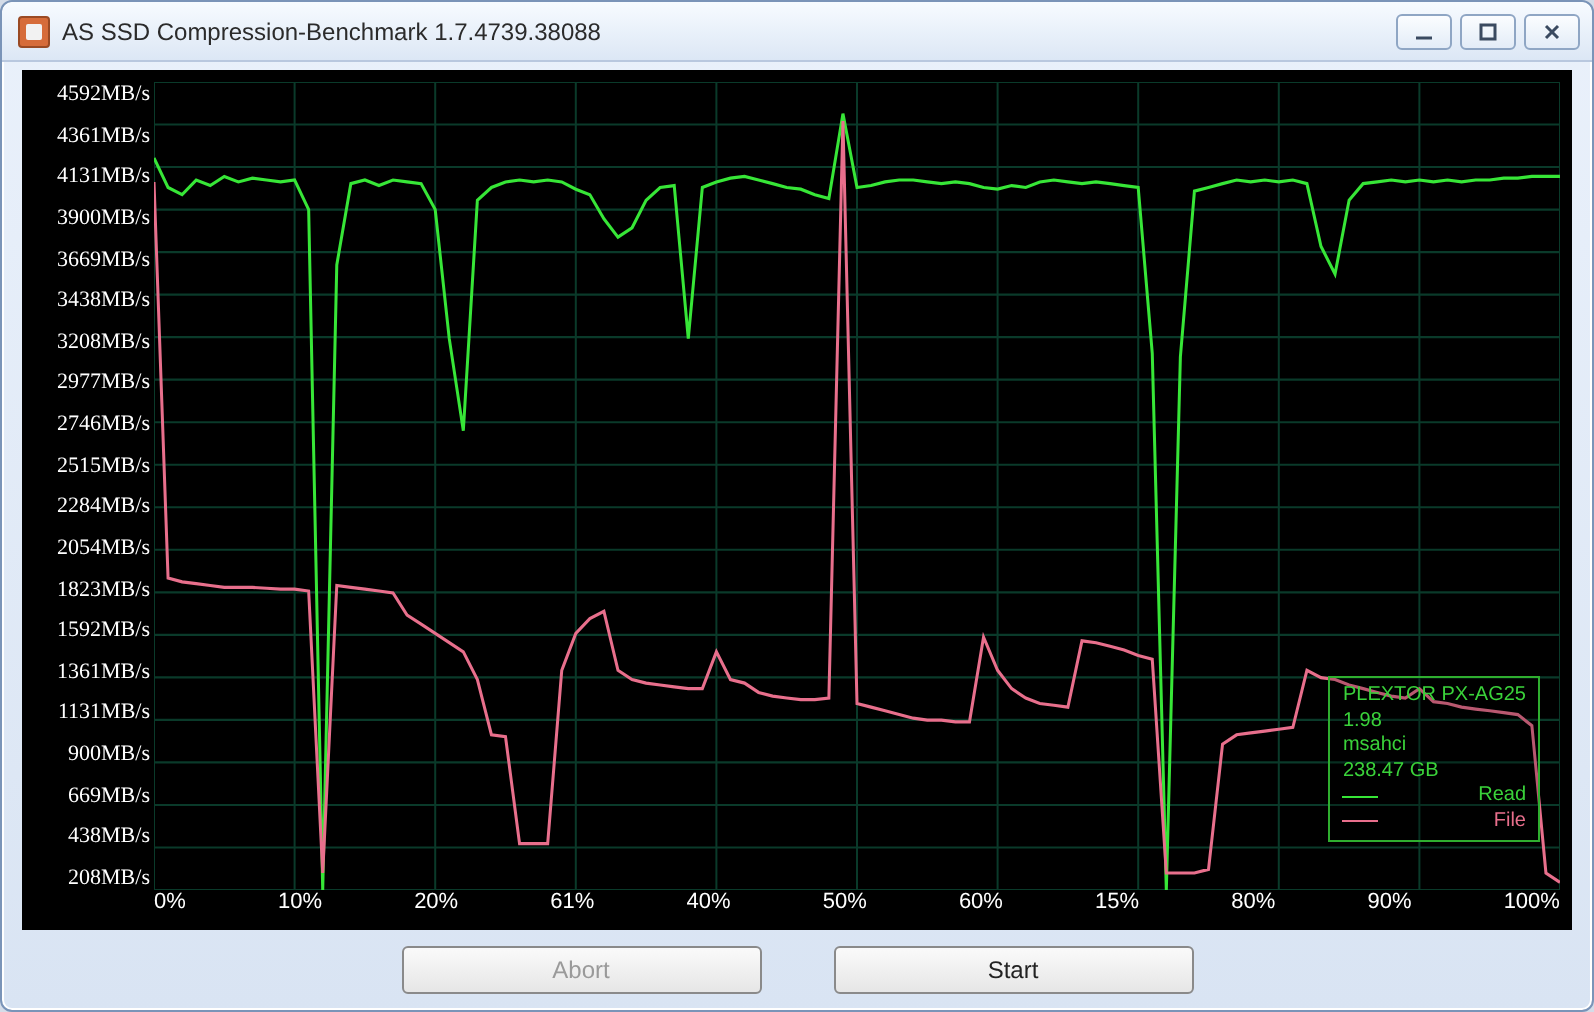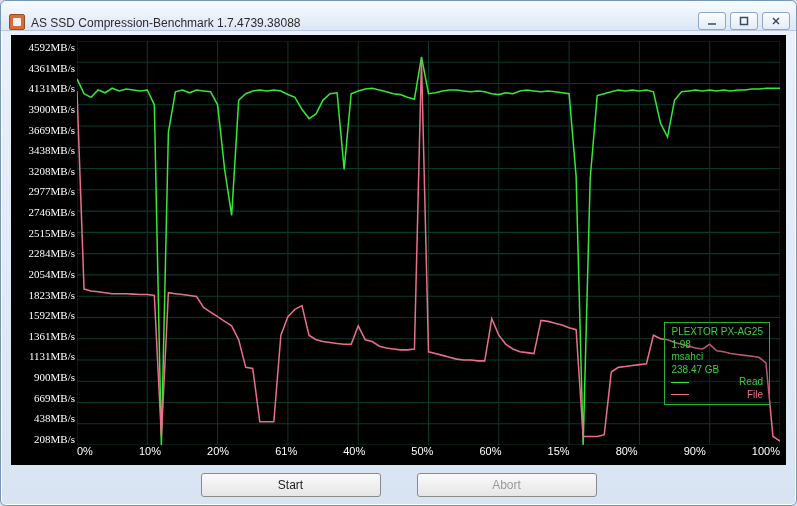--- a/index.html
+++ b/index.html
@@ -17,21 +17,21 @@
     background: linear-gradient(#eaf1fb, #d9e4f3);
     border: 1px solid #7a94b8;
     border-radius: 6px;
     display: flex;
     flex-direction: column;
     box-shadow: 0 0 0 1px #fff inset;
   }
   .titlebar {
     height: 30px;
     display: flex;
-    align-items: flex-end;
+    align-items: center;
     padding: 0 6px 0 8px;
     background: linear-gradient(#f7fbff, #dce7f5);
     border-bottom: 1px solid #b9c8df;
     border-radius: 6px 6px 0 0;
   }
   .app-icon {
     width: 16px; height: 16px;
     background: #d66c3a;
     border: 1px solid #9a4a24;
     border-radius: 2px;
@@ -103,21 +103,21 @@
     position: absolute;
     top: 6px; left: 66px; right: 6px; bottom: 20px;
   }
   .plot svg { width: 100%; height: 100%; display: block; }
   .grid line { stroke: #0a3a2a; stroke-width: 1; }
   .series-read { stroke: #37e637; stroke-width: 1.5; fill: none; }
   .series-write { stroke: #e86f8c; stroke-width: 1.5; fill: none; }
   .legend {
     position: absolute;
     right: 10px;
-    bottom: 40px;
+    bottom: 24px;
     border: 1px solid #2fae2f;
     padding: 3px 6px;
     font-size: 10px;
     color: #3ad23a;
     line-height: 1.25;
     background: rgba(0,0,0,0.2);
     min-width: 96px;
   }
   .legend .row { display: flex; align-items: center; gap: 4px; justify-content: space-between; }
   .legend .sw { width: 18px; height: 0; border-top: 1.5px solid; }
@@ -260,17 +260,17 @@
           <div class="x-tick">50%</div>
           <div class="x-tick">60%</div>
           <div class="x-tick">15%</div>
           <div class="x-tick">80%</div>
           <div class="x-tick">90%</div>
           <div class="x-tick">100%</div>
         </div>
     </div>
 
     <div class="button-bar">
+      <button class="btn" disabled="">Abort</button>
       <button class="btn">Start</button>
-      <button class="btn" disabled="">Abort</button>
     </div>
   </div>
 </div>
 
 </body></html>

